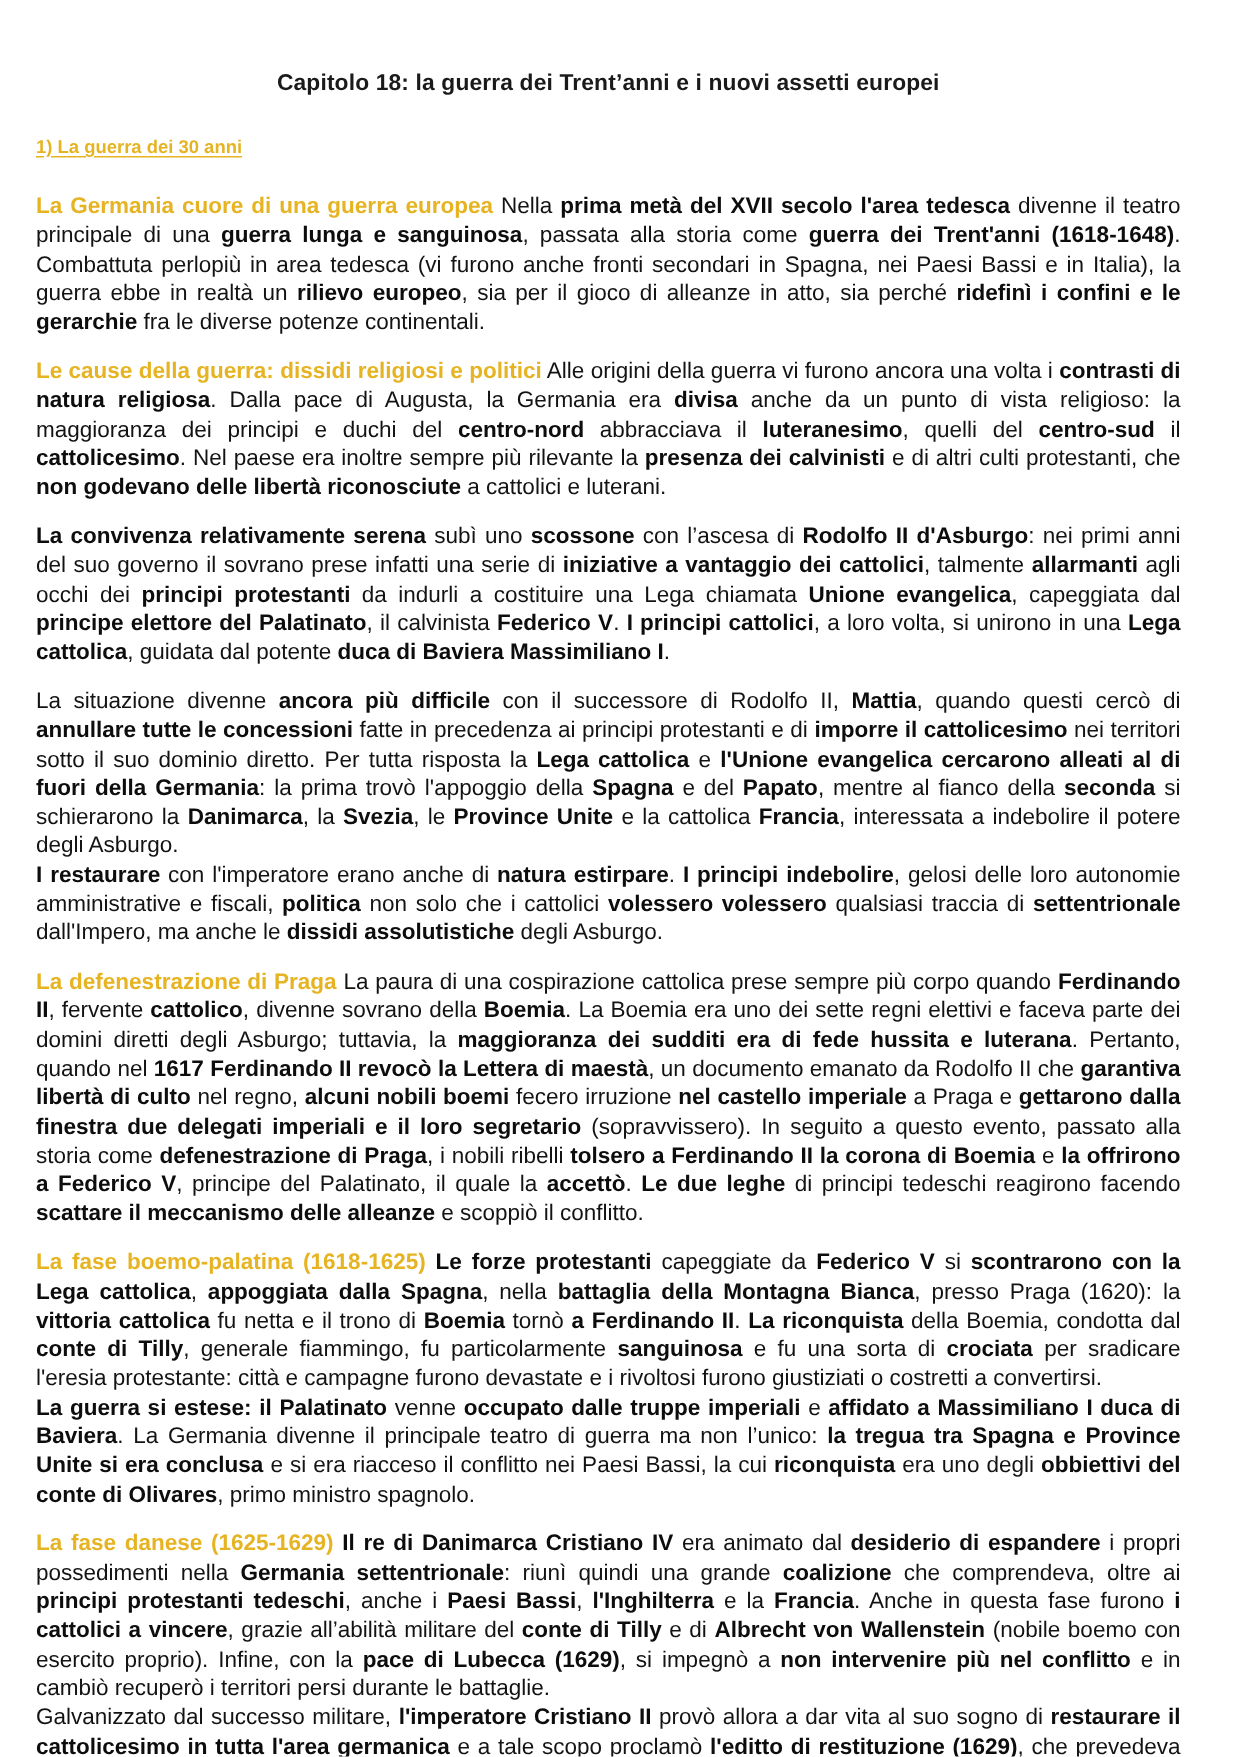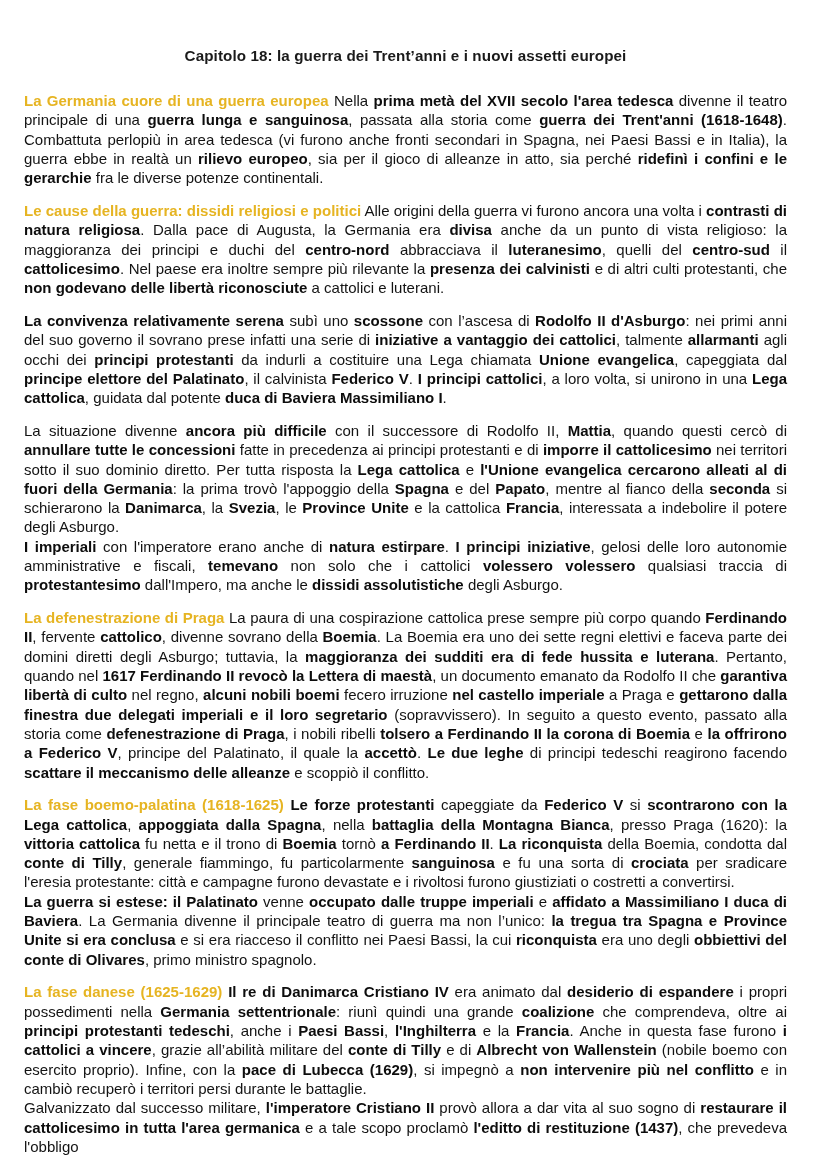--- a/index.html
+++ b/index.html
@@ -59,27 +59,28 @@
     color: #0d0d0d;
   }
 </style>
 </head>
 <body>
 
 <div class="page">
 
   <h1 class="doc-title">Capitolo 18: la guerra dei Trent’anni e i nuovi assetti europei</h1>
 
+  <div class="section-heading">1) La guerra dei 30 anni</div>
 
   <div id="body-content">
       <p class="para"><span class="lead">La Germania cuore di una guerra europea</span> Nella <b>prima metà del XVII secolo l'area tedesca</b> divenne il teatro principale di una <b>guerra lunga e sanguinosa</b>, passata alla storia come <b>guerra dei Trent'anni (1618-1648)</b>. Combattuta perlopiù in area tedesca (vi furono anche fronti secondari in Spagna, nei Paesi Bassi e in Italia), la guerra ebbe in realtà un <b>rilievo europeo</b>, sia per il gioco di alleanze in atto, sia perché <b>ridefinì i confini e le gerarchie</b> fra le diverse potenze continentali.</p>
       <p class="para"><span class="lead">Le cause della guerra: dissidi religiosi e politici</span> Alle origini della guerra vi furono ancora una volta i <b>contrasti di natura religiosa</b>. Dalla pace di Augusta, la Germania era <b>divisa</b> anche da un punto di vista religioso: la maggioranza dei principi e duchi del <b>centro-nord</b> abbracciava il <b>luteranesimo</b>, quelli del <b>centro-sud</b> il <b>cattolicesimo</b>. Nel paese era inoltre sempre più rilevante la <b>presenza dei calvinisti</b> e di altri culti protestanti, che <b>non godevano delle libertà riconosciute</b> a cattolici e luterani.</p>
       <p class="para"><b>La convivenza relativamente serena</b> subì uno <b>scossone</b> con l’ascesa di <b>Rodolfo II d'Asburgo</b>: nei primi anni del suo governo il sovrano prese infatti una serie di <b>iniziative a vantaggio dei cattolici</b>, talmente <b>allarmanti</b> agli occhi dei <b>principi protestanti</b> da indurli a costituire una Lega chiamata <b>Unione evangelica</b>, capeggiata dal <b>principe elettore del Palatinato</b>, il calvinista <b>Federico V</b>. <b>I principi cattolici</b>, a loro volta, si unirono in una <b>Lega cattolica</b>, guidata dal potente <b>duca di Baviera Massimiliano I</b>.</p>
       <p class="para" style="margin-bottom: 0px;">La situazione divenne <b>ancora più difficile</b> con il successore di Rodolfo II, <b>Mattia</b>, quando questi cercò di <b>annullare tutte le concessioni</b> fatte in precedenza ai principi protestanti e di <b>imporre il cattolicesimo</b> nei territori sotto il suo dominio diretto. Per tutta risposta la <b>Lega cattolica</b> e <b>l'Unione evangelica cercarono alleati al di fuori della Germania</b>: la prima trovò l'appoggio della <b>Spagna</b> e del <b>Papato</b>, mentre al fianco della <b>seconda</b> si schierarono la <b>Danimarca</b>, la <b>Svezia</b>, le <b>Province Unite</b> e la cattolica <b>Francia</b>, interessata a indebolire il potere degli Asburgo.</p>
-      <p class="para"><b>I imperiali</b> con l'imperatore erano anche di <b>natura estirpare</b>. <b>I principi iniziative</b>, gelosi delle loro autonomie amministrative e fiscali, <b>temevano</b> non solo che i cattolici <b>volessero volessero</b> qualsiasi traccia di <b>protestantesimo</b> dall'Impero, ma anche le <b>dissidi assolutistiche</b> degli Asburgo.</p>
+      <p class="para"><b>I restaurare</b> con l'imperatore erano anche di <b>natura estirpare</b>. <b>I principi indebolire</b>, gelosi delle loro autonomie amministrative e fiscali, <b>politica</b> non solo che i cattolici <b>volessero volessero</b> qualsiasi traccia di <b>settentrionale</b> dall'Impero, ma anche le <b>dissidi assolutistiche</b> degli Asburgo.</p>
       <p class="para"><span class="lead">La defenestrazione di Praga</span> La paura di una cospirazione cattolica prese sempre più corpo quando <b>Ferdinando II</b>, fervente <b>cattolico</b>, divenne sovrano della <b>Boemia</b>. La Boemia era uno dei sette regni elettivi e faceva parte dei domini diretti degli Asburgo; tuttavia, la <b>maggioranza dei sudditi era di fede hussita e luterana</b>. Pertanto, quando nel <b>1617 Ferdinando II revocò la Lettera di maestà</b>, un documento emanato da Rodolfo II che <b>garantiva libertà di culto</b> nel regno, <b>alcuni nobili boemi</b> fecero irruzione <b>nel castello imperiale</b> a Praga e <b>gettarono dalla finestra due delegati imperiali e il loro segretario</b> (sopravvissero). In seguito a questo evento, passato alla storia come <b>defenestrazione di Praga</b>, i nobili ribelli <b>tolsero a Ferdinando II la corona di Boemia</b> e <b>la offrirono a Federico V</b>, principe del Palatinato, il quale la <b>accettò</b>. <b>Le due leghe</b> di principi tedeschi reagirono facendo <b>scattare il meccanismo delle alleanze</b> e scoppiò il conflitto.</p>
       <p class="para" style="margin-bottom: 0px;"><span class="lead">La fase boemo-palatina (1618-1625)</span> <b>Le forze protestanti</b> capeggiate da <b>Federico V</b> si <b>scontrarono con la Lega cattolica</b>, <b>appoggiata dalla Spagna</b>, nella <b>battaglia della Montagna Bianca</b>, presso Praga (1620): la <b>vittoria cattolica</b> fu netta e il trono di <b>Boemia</b> tornò <b>a Ferdinando II</b>. <b>La riconquista</b> della Boemia, condotta dal <b>conte di Tilly</b>, generale fiammingo, fu particolarmente <b>sanguinosa</b> e fu una sorta di <b>crociata</b> per sradicare l'eresia protestante: città e campagne furono devastate e i rivoltosi furono giustiziati o costretti a convertirsi.</p>
       <p class="para"><b>La guerra si estese: il Palatinato</b> venne <b>occupato dalle truppe imperiali</b> e <b>affidato a Massimiliano I duca di Baviera</b>. La Germania divenne il principale teatro di guerra ma non l’unico: <b>la tregua tra Spagna e Province Unite si era conclusa</b> e si era riacceso il conflitto nei Paesi Bassi, la cui <b>riconquista</b> era uno degli <b>obbiettivi del conte di Olivares</b>, primo ministro spagnolo.</p>
       <p class="para" style="margin-bottom: 0px;"><span class="lead">La fase danese (1625-1629)</span> <b>Il re di Danimarca Cristiano IV</b> era animato dal <b>desiderio di espandere</b> i propri possedimenti nella <b>Germania settentrionale</b>: riunì quindi una grande <b>coalizione</b> che comprendeva, oltre ai <b>principi protestanti tedeschi</b>, anche i <b>Paesi Bassi</b>, <b>l'Inghilterra</b> e la <b>Francia</b>. Anche in questa fase furono <b>i cattolici a vincere</b>, grazie all’abilità militare del <b>conte di Tilly</b> e di <b>Albrecht von Wallenstein</b> (nobile boemo con esercito proprio). Infine, con la <b>pace di Lubecca (1629)</b>, si impegnò a <b>non intervenire più nel conflitto</b> e in cambiò recuperò i territori persi durante le battaglie.</p>
-      <p class="para">Galvanizzato dal successo militare, <b>l'imperatore Cristiano II</b> provò allora a dar vita al suo sogno di <b>restaurare il cattolicesimo in tutta l'area germanica</b> e a tale scopo proclamò <b>l'editto di restituzione (1437)</b>, che prevedeva l'obbligo</p>
+      <p class="para">Galvanizzato dal successo militare, <b>l'imperatore Cristiano II</b> provò allora a dar vita al suo sogno di <b>restaurare il cattolicesimo in tutta l'area germanica</b> e a tale scopo proclamò <b>l'editto di restituzione (1629)</b>, che prevedeva l'obbligo</p>
     </div>
 
 </div>
 
 </body></html>

